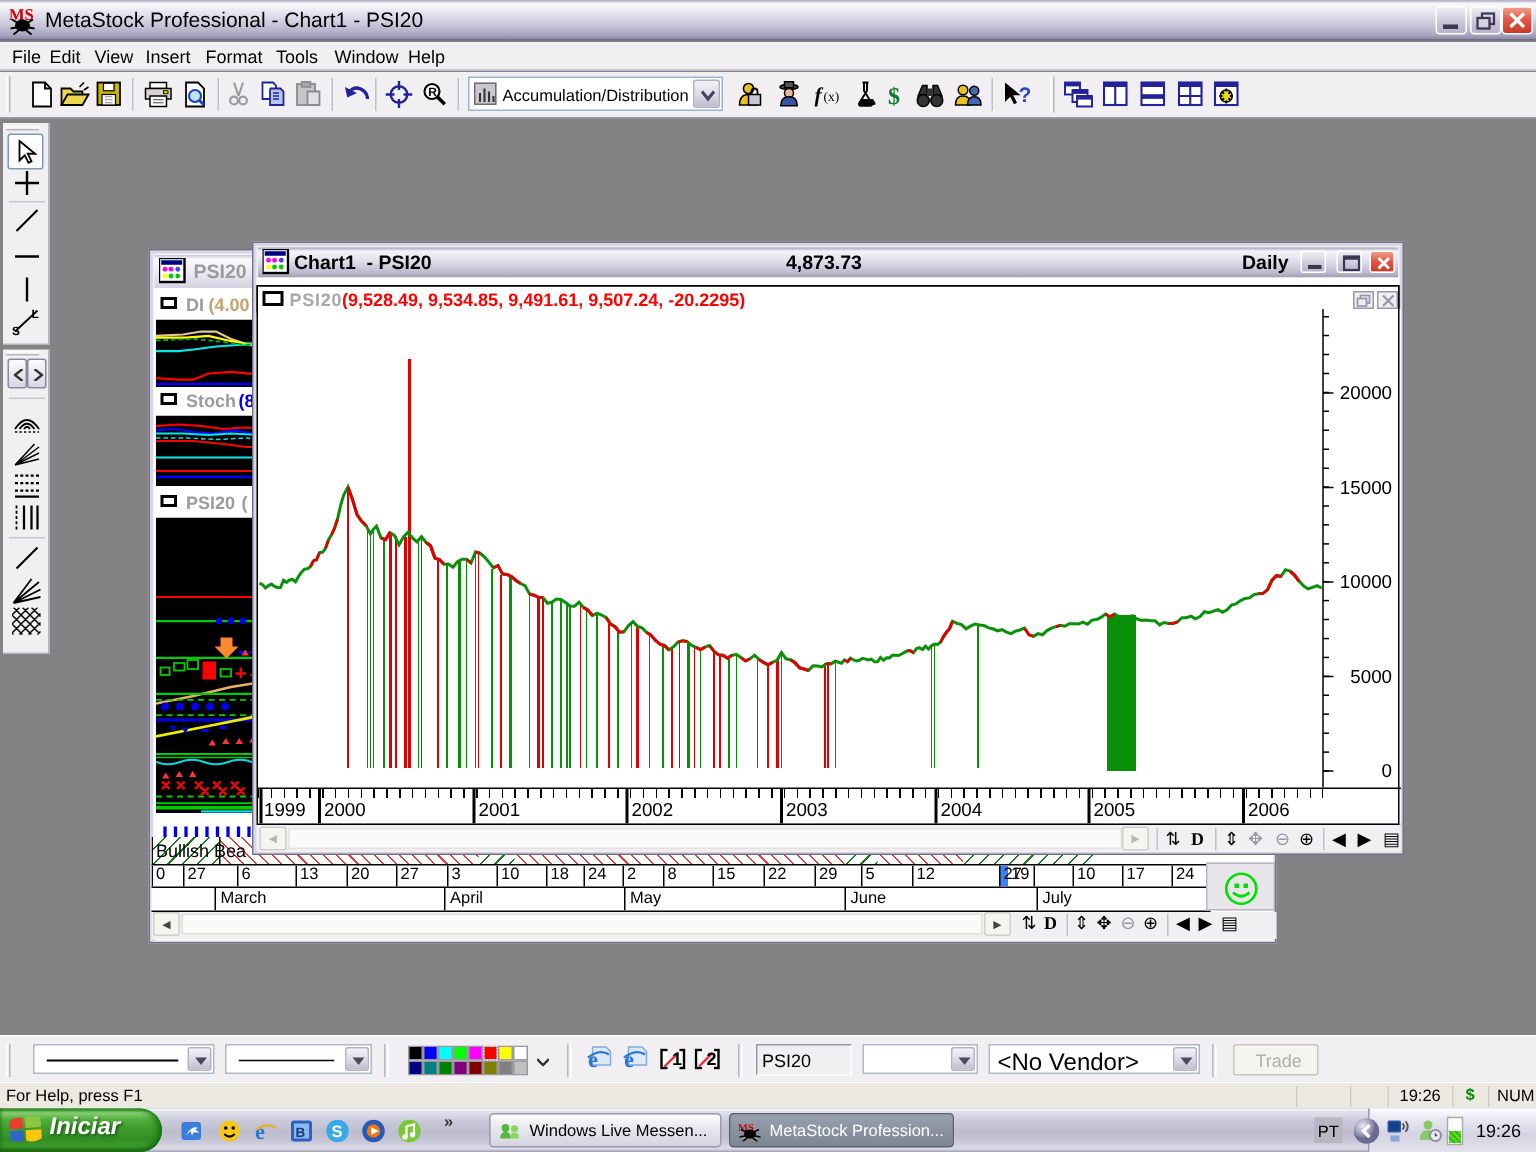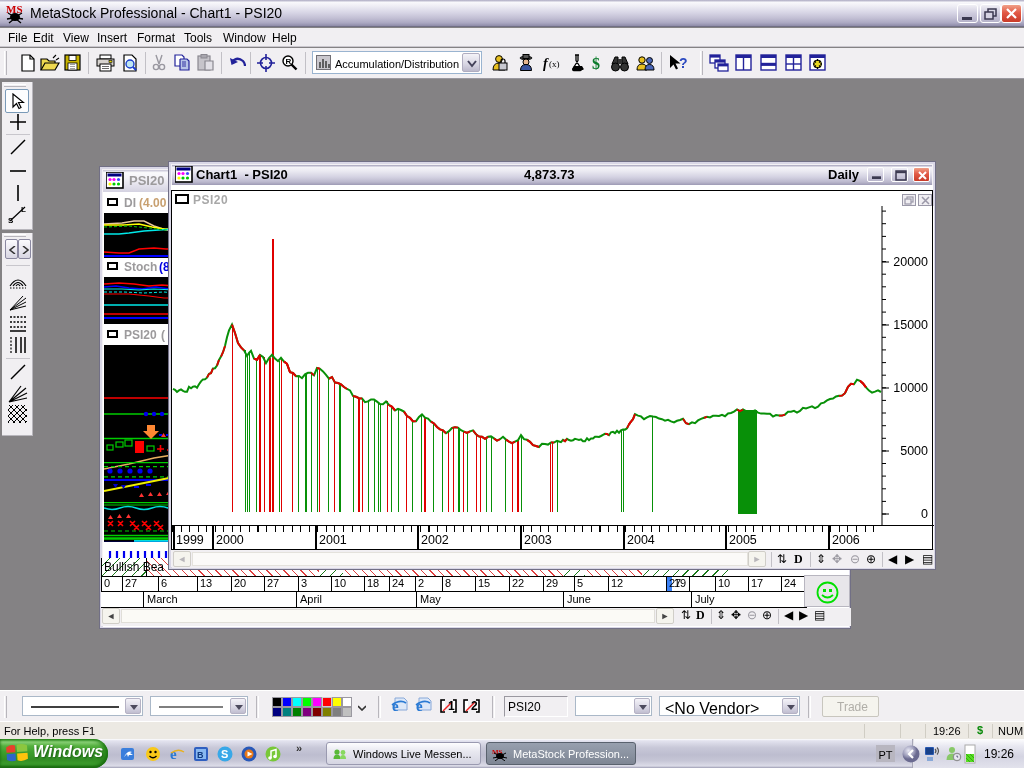--- a/index.html
+++ b/index.html
@@ -716,20 +716,21 @@
       <div class="mbtn red abs" style="left:741px">
           <svg class="abs" style="left:3px;top:2px" width="12" height="12">
             <path d="M2 2 L9 9 M9 2 L2 9" stroke="#fff" stroke-width="2"></path>
           </svg>
         </div>
     </div>
     <div class="abs" style="left:2px;top:23px;width:762px;height:5px;background:#fff"></div>
     <div class="abs" style="left:2px;top:28px;width:762px;height:19px;background:#fff;border:1px solid #000;border-bottom:1px solid #000">
       <div class="abs" style="left:3px;top:3px;width:14px;height:10px;background:#fff;border:2px solid #000"></div>
       <span class="abs" style="left:21px;top:2px;font-size:12px;font-weight:bold;color:#a8a8a8;letter-spacing:0.5px">PSI20</span>
+      <span class="abs" style="left:56px;top:2px;font-size:12px;font-weight:bold;color:#ff0000">(9,528.49, 9,534.85, 9,491.61, 9,507.24, -20.2295)</span>
       <div class="abs" style="left:730px;top:3px;width:14px;height:12px;border:1px solid #9a98a8;background:#f0eef2">
           <svg class="abs" style="left:1px;top:1px" width="11" height="9">
             <rect x="3" y="1" width="6" height="5" fill="none" stroke="#9a98a8" stroke-width="1.2"></rect>
             <rect x="1" y="3" width="6" height="5" fill="#f0eef2" stroke="#9a98a8" stroke-width="1.2"></rect>
           </svg>
         </div>
       <div class="abs" style="left:746px;top:3px;width:14px;height:12px;border:1px solid #9a98a8;background:#f0eef2">
           <svg class="abs" style="left:2px;top:1px" width="10" height="9">
             <path d="M1 1 L8 8 M8 1 L1 8" stroke="#9a98a8" stroke-width="1.5"></path>
           </svg>
@@ -1007,21 +1008,21 @@
     background:linear-gradient(180deg,#2a8a1c 0%,#8ed47a 10%,#55b03f 24%,#3d9e2d 45%,#338e24 72%,#3fa02f 90%,#1e7a14 100%);
     box-shadow:inset 0 -2px 3px #1a6a10, inset -3px 0 4px #1e7a14;">
     <svg class="abs" style="left:6px;top:3px" width="22" height="22" viewBox="0 0 21 21">
       <g transform="rotate(-4 10 10)">
         <path d="M0.5 4.5 Q5 1.5 9 3.2 L9 9.6 L0.5 9.6 z" fill="#e8402c"></path>
         <path d="M10.5 3 Q15 1.2 20.5 3.8 L20.5 9.6 L10.5 9.6 z" fill="#8cc63f"></path>
         <path d="M0.5 11 L9 11 L9 17.5 Q5 19 0.5 16.5 z" fill="#2f66c8"></path>
         <path d="M10.5 11 L20.5 11 L20.5 16.8 Q15 19.6 10.5 17.5 z" fill="#ffc40d"></path>
       </g>
     </svg>
-    <span class="abs" style="left:33px;top:4px;font-size:16px;font-weight:bold;font-style:italic;color:#fff;text-shadow:1px 1px 2px #1a5a10">Windows</span>
+    <span class="abs" style="left:33px;top:4px;font-size:16px;font-weight:bold;font-style:italic;color:#fff;text-shadow:1px 1px 2px #1a5a10">Iniciar</span>
   </div>
 
   <svg class="abs" style="left:120px;top:7px" width="16" height="16">
       <rect x="1" y="2" width="13" height="12" rx="2" fill="#3a7edc"></rect>
       <path d="M4 11 q4 -7 8 -5 l-2 1 l3 2 l-4 0 l-1 2 l-1 -3 z" fill="#fff"></path>
     </svg>
   <svg class="abs" style="left:145px;top:7px" width="16" height="16">
       <circle cx="8" cy="8" r="7" fill="#f8c818"></circle>
       <circle cx="5.5" cy="6" r="1.2" fill="#000"></circle>
       <circle cx="10.5" cy="6" r="1.2" fill="#000"></circle>

